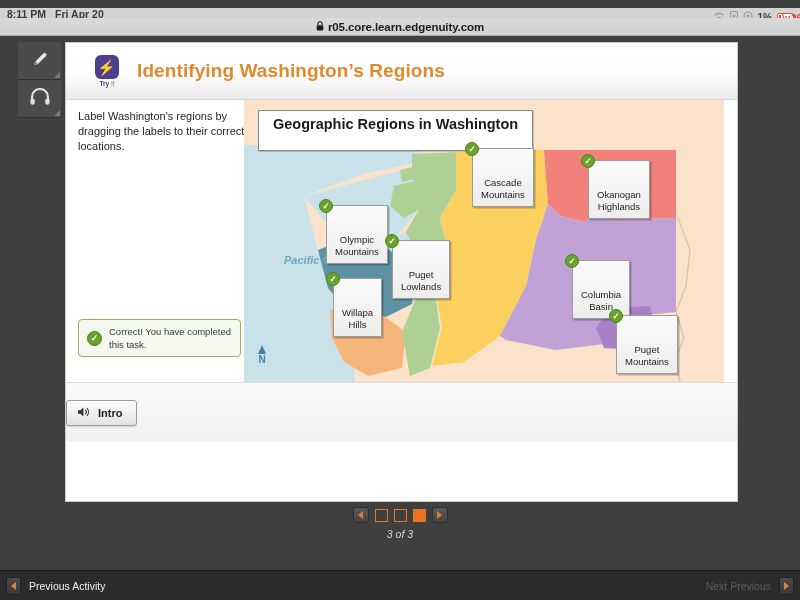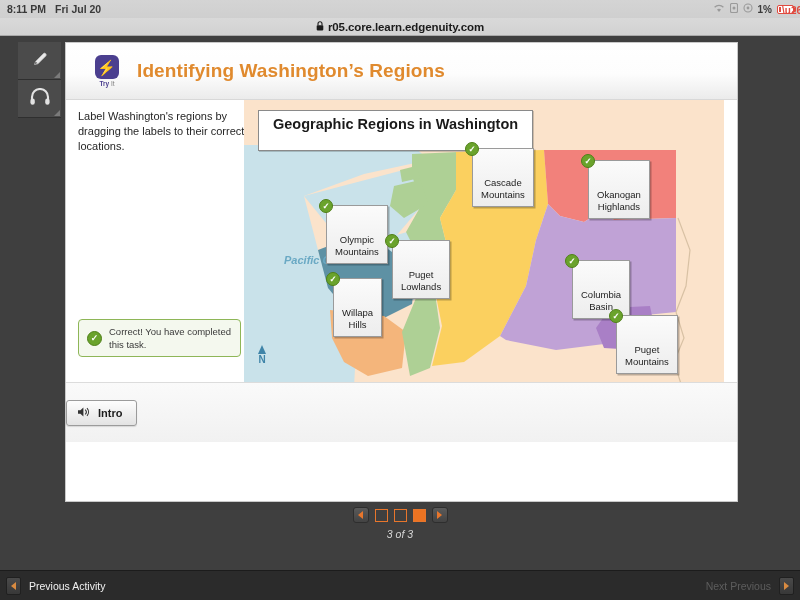--- a/index.html
+++ b/index.html
@@ -5,24 +5,24 @@
   * { box-sizing: border-box; margin: 0; padding: 0; }
   html, body {
     width: 800px; height: 600px;
     font-family: "Liberation Sans", sans-serif;
     overflow: hidden;
     background: #3f3f3f;
   }
 
   
   #status-bar {
-    position: absolute; left: 0; top: 0; width: 800px; height: 18px;
+    position: absolute; left: 0; top: 8px; width: 800px; height: 18px;
     background: linear-gradient(180deg, #d4d4d4 0%, #cfcfcf 100%);
-    display: flex; align-items: center;
-    font-size: 10.5px; color: #3a3a3a; font-weight: 600;
+    display: flex; align-items: flex-start;
+    font-size: 10.5px; color: #3a3a3a; font-weight: 600; text-decoration: underline;
   }
   #status-left { display: flex; align-items: center; gap: 9px; padding-left: 7px; }
   #status-right {
     position: absolute; right: 6px; top: 0; height: 18px;
     display: flex; align-items: center; gap: 5px; font-size: 10px;
   }
   .sb-ico { display: inline-block; line-height: 1; }
   .batt {
     position: relative; width: 17px; height: 9px;
     border: 1px solid #e04a3f; border-radius: 2px; background: #fff;
@@ -211,21 +211,21 @@
   #next-activity-label { font-size: 10.5px; color: #5d5d5d; }
   .tri-l-dim { width:0;height:0;border-top:4px solid transparent;border-bottom:4px solid transparent;border-right:5px solid #d98b41; }
   .tri-r-dim { width:0;height:0;border-top:4px solid transparent;border-bottom:4px solid transparent;border-left:5px solid #d98b41; }
 </style>
 </head>
 <body>
 
 <div id="status-bar">
   <div id="status-left">
     <span>8:11 PM</span>
-    <span>Fri Jul 20</span>
+    <span>Fri Apr 20</span>
   </div>
   <div id="status-right">
     <span class="sb-ico">
       <svg width="12" height="10" viewBox="0 0 12 10">
           <path d="M6 9 L4 6.6 A3 3 0 0 1 8 6.6 Z" fill="#9a9a9a"></path>
           <path d="M1.6 4.2 A6.4 6.4 0 0 1 10.4 4.2" stroke="#9a9a9a" stroke-width="1.3" fill="none"></path>
         </svg>
     </span>
     <span class="sb-ico">
       <svg width="8" height="10" viewBox="0 0 8 10">

